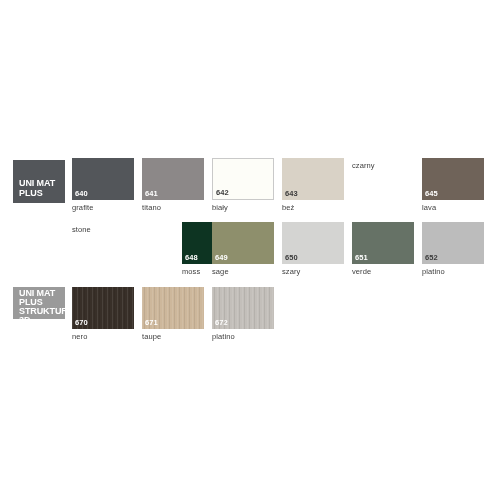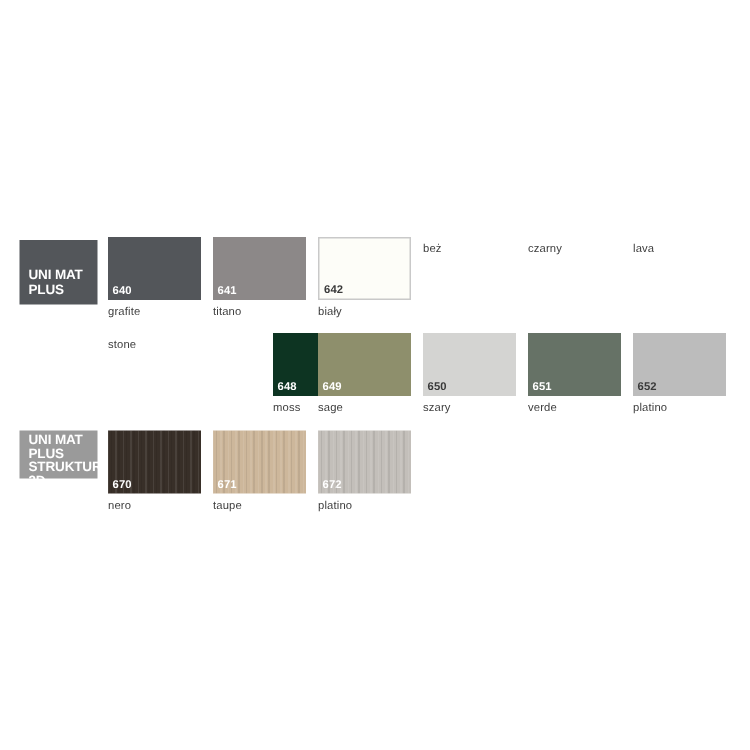--- a/index.html
+++ b/index.html
@@ -160,26 +160,32 @@
         </div>
         <div class="swatch-name">titano</div>
       </div>
       <div class="swatch-cell" style="left: 140px;">
         <div class="swatch-chip bordered" style="background: rgb(253, 253, 248);">
           <span class="chip-code code-dark">642</span>
         </div>
         <div class="swatch-name">biały</div>
       </div>
       <div class="swatch-cell" style="left: 210px;">
+        <div class="swatch-chip" style="background: rgb(217, 210, 198);">
+          <span class="chip-code code-dark">643</span>
+        </div>
         <div class="swatch-name">beż</div>
       </div>
       <div class="swatch-cell" style="left: 280px;">
         <div class="swatch-name">czarny</div>
       </div>
       <div class="swatch-cell" style="left: 350px;">
+        <div class="swatch-chip" style="background: rgb(111, 99, 89);">
+          <span class="chip-code code-light">645</span>
+        </div>
         <div class="swatch-name">lava</div>
       </div>
     </div>
   <div class="swatch-row" id="row-2">
       <div class="swatch-cell" style="left: 0px;">
         <div class="swatch-name">stone</div>
       </div>
       <div class="swatch-cell" style="left: 70px; padding-left: 40px;">
         <div class="swatch-chip" style="background: rgb(13, 52, 34);">
           <span class="chip-code code-light">648</span>

